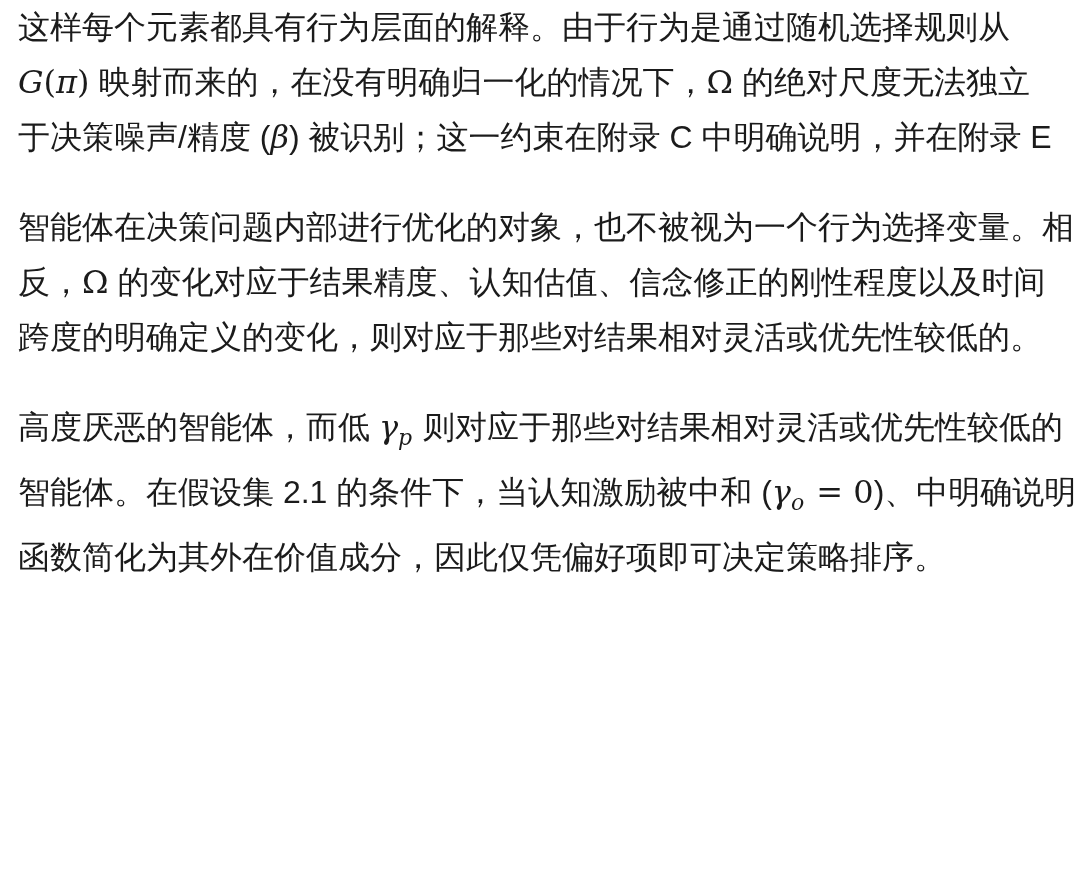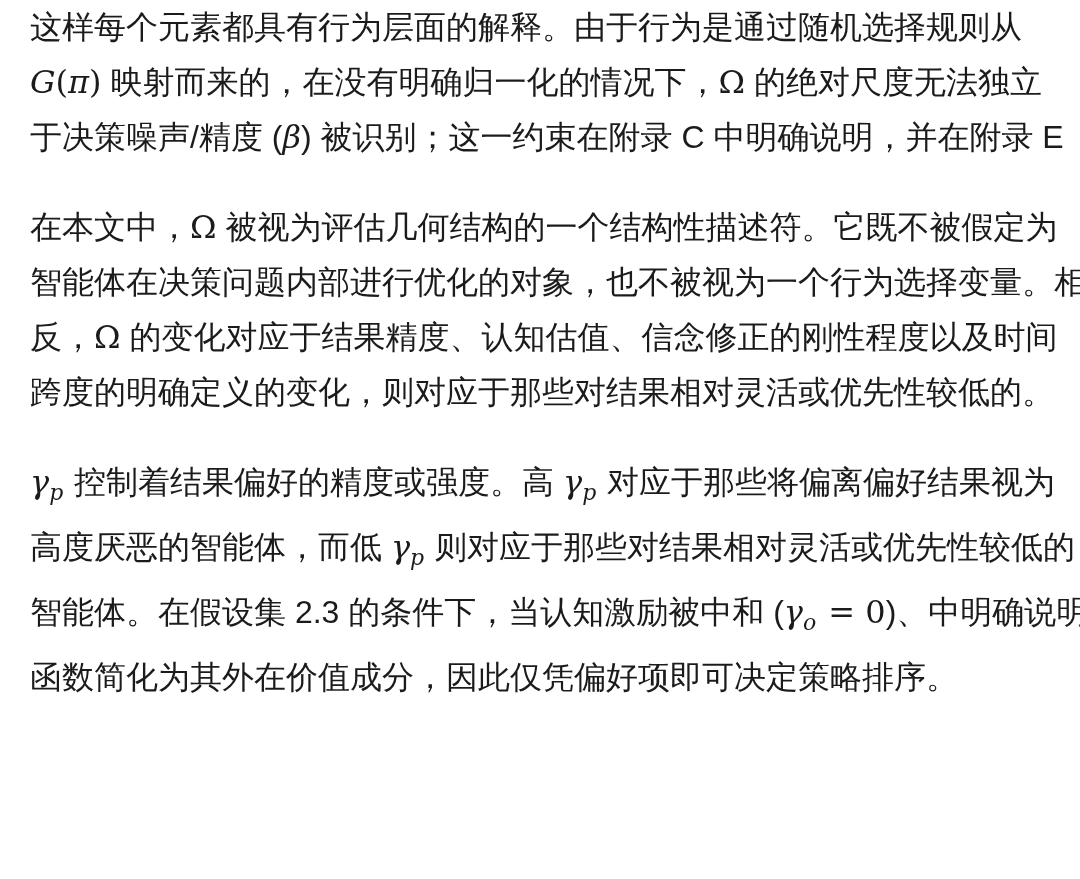--- a/index.html
+++ b/index.html
@@ -14,21 +14,21 @@
   }
   .doc {
     padding: 0 10px 0 14px;
     font-family: "Liberation Sans", sans-serif;
     font-size: 32px;
     line-height: 55px;
     color: #1b1b1b;
     font-weight: 400;
   }
   .para {
-    margin: 0 0 35px 16px;
+    margin: 0 0 35px 4px;
   }
   .line {
     white-space: nowrap;
   }
   
   .mr {
     font-family: "DejaVu Serif", serif;
     font-style: normal;
   }
   
@@ -57,41 +57,35 @@
     <div class="line">
       <span class="mi">G</span><span class="mr">(</span><span class="mi">π</span><span class="mr">)</span><span class="t"> 映射而来的，在没有明确归一化的情况下，</span><span class="mr">Ω</span><span class="t"> 的绝对尺度无法独立</span>
     </div>
     <div class="line">
       <span class="t">于决策噪声/精度 (</span><span class="mi">β</span><span class="t">) 被识别；这一约束在附录 C 中明确说明，并在附录 E</span>
     </div>
   </div>
 
   <div class="para">
     <div class="line">
-      <span class="t">在本文中，</span><span class="mr">Ω</span><span class="t"> 被视为评估几何结构的一个结构性描述符。它既不被假定为</span>
-    </div>
-    <div class="line">
       <span class="t">智能体在决策问题内部进行优化的对象，也不被视为一个行为选择变量。相</span>
     </div>
     <div class="line">
       <span class="t">反，</span><span class="mr">Ω</span><span class="t"> 的变化对应于结果精度、认知估值、信念修正的刚性程度以及时间</span>
     </div>
     <div class="line">
       <span class="t">跨度的明确定义的变化，则对应于那些对结果相对灵活或优先性较低的。</span>
     </div>
   </div>
 
   <div class="para">
     <div class="line">
-      <span class="mi">γ</span><span class="msub">p</span><span class="t"> 控制着结果偏好的精度或强度。高 </span><span class="mi">γ</span><span class="msub">p</span><span class="t"> 对应于那些将偏离偏好结果视为</span>
-    </div>
-    <div class="line">
       <span class="t">高度厌恶的智能体，而低 </span><span class="mi">γ</span><span class="msub">p</span><span class="t"> 则对应于那些对结果相对灵活或优先性较低的</span>
     </div>
     <div class="line">
-      <span class="t">智能体。在假设集 2.3 的条件下，当认知激励被中和 (</span><span class="mi">γ</span><span class="msub">o</span><span class="mr"> = 0</span><span class="t">)、中明确说明</span>
+      <span class="t">智能体。在假设集 2.1 的条件下，当认知激励被中和 (</span><span class="mi">γ</span><span class="msub">o</span><span class="mr"> = 0</span><span class="t">)、中明确说明</span>
     </div>
     <div class="line">
       <span class="t">函数简化为其外在价值成分，因此仅凭偏好项即可决定策略排序。</span>
     </div>
   </div>
 
 </div>
 
 </body></html>

